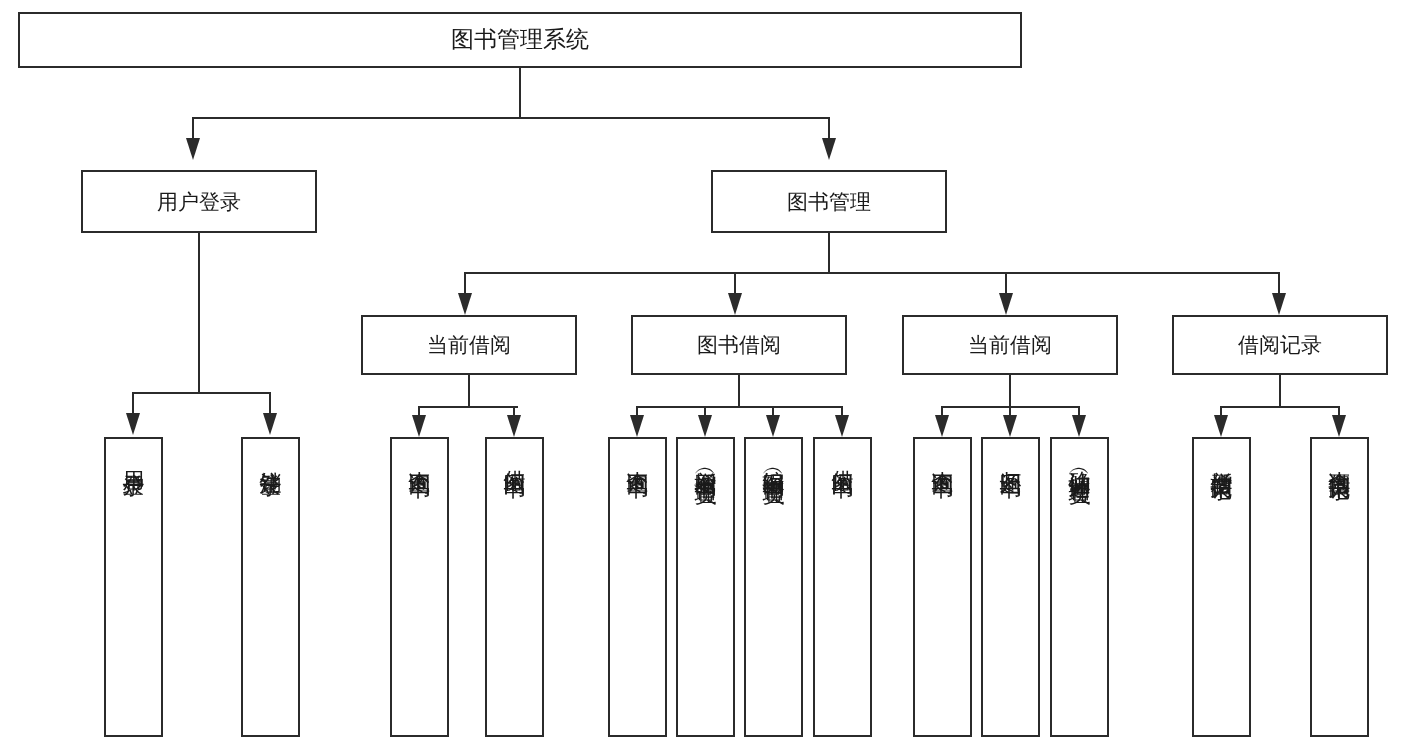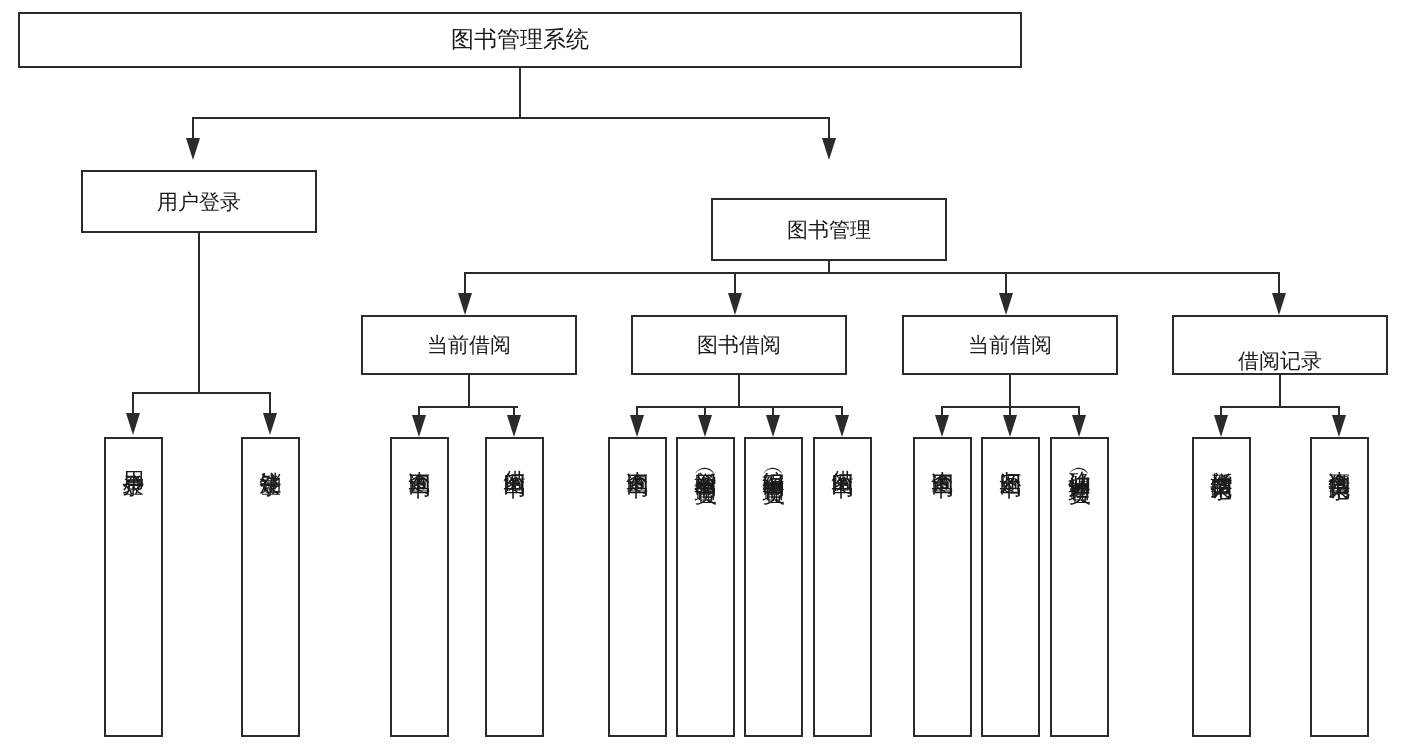--- a/index.html
+++ b/index.html
@@ -99,21 +99,21 @@
   <div class="hline" style="left:192px; top:117px; width:638px; height:2px;"></div>
 
   <div class="vline" style="left:192px; top:117px; width:2px; height:22px;"></div>
   <div class="arrow" style="left:186px; top:138px;"></div>
   <div class="vline" style="left:828px; top:117px; width:2px; height:22px;"></div>
   <div class="arrow" style="left:822px; top:138px;"></div>
 
   <div class="node lvl2 horizontal" style="left:81px; top:170px; width:236px; height:63px;">
     <span class="node-label">用户登录</span>
   </div>
-  <div class="node lvl2 horizontal" style="left:711px; top:170px; width:236px; height:63px;margin-top:28px;">
+  <div class="node lvl2 horizontal" style="left:711px; top:170px; width:236px; height:63px;">
     <span class="node-label">图书管理</span>
   </div>
 
   <div class="vline" style="left:198px; top:233px; width:2px; height:160px;"></div>
   <div class="hline" style="left:132px; top:392px; width:138px; height:2px;"></div>
   <div class="vline" style="left:132px; top:392px; width:2px; height:22px;"></div>
   <div class="arrow" style="left:126px; top:413px;"></div>
   <div class="vline" style="left:269px; top:392px; width:2px; height:22px;"></div>
   <div class="arrow" style="left:263px; top:413px;"></div>
 
@@ -130,21 +130,21 @@
 
   <div class="node lvl3 horizontal" style="left:361px; top:315px; width:216px; height:60px;">
     <span class="node-label">当前借阅</span>
   </div>
   <div class="node lvl3 horizontal" style="left:631px; top:315px; width:216px; height:60px;">
     <span class="node-label">图书借阅</span>
   </div>
   <div class="node lvl3 horizontal" style="left:902px; top:315px; width:216px; height:60px;">
     <span class="node-label">当前借阅</span>
   </div>
-  <div class="node lvl3 horizontal" style="left:1172px; top:315px; width:216px; height:60px;align-items:flex-end;">
+  <div class="node lvl3 horizontal" style="left:1172px; top:315px; width:216px; height:60px;">
     <span class="node-label">借阅记录</span>
   </div>
 
   <div class="vline" style="left:468px; top:375px; width:2px; height:32px;"></div>
   <div class="hline" style="left:418px; top:406px; width:100px; height:2px;"></div>
   <div class="vline" style="left:418px; top:406px; width:2px; height:12px;"></div>
   <div class="arrow" style="left:412px; top:415px;"></div>
   <div class="vline" style="left:513px; top:406px; width:2px; height:12px;"></div>
   <div class="arrow" style="left:507px; top:415px;"></div>
 

